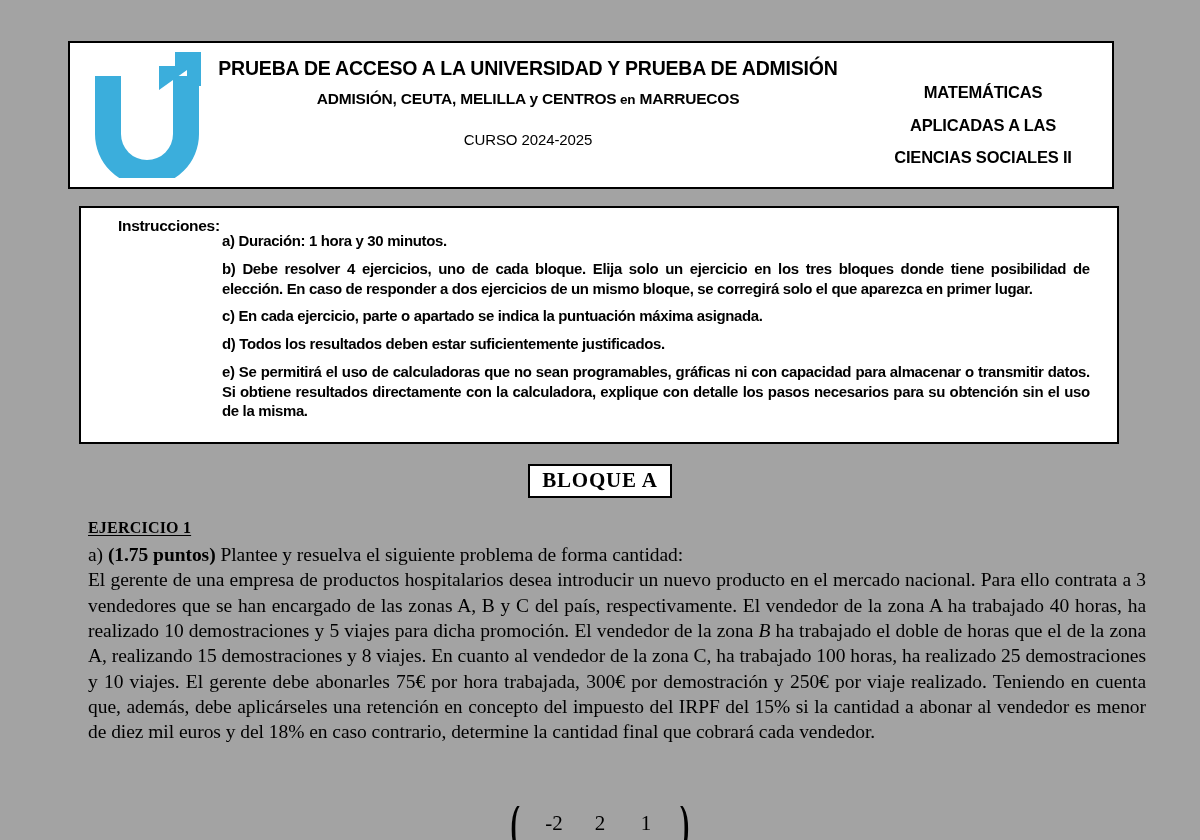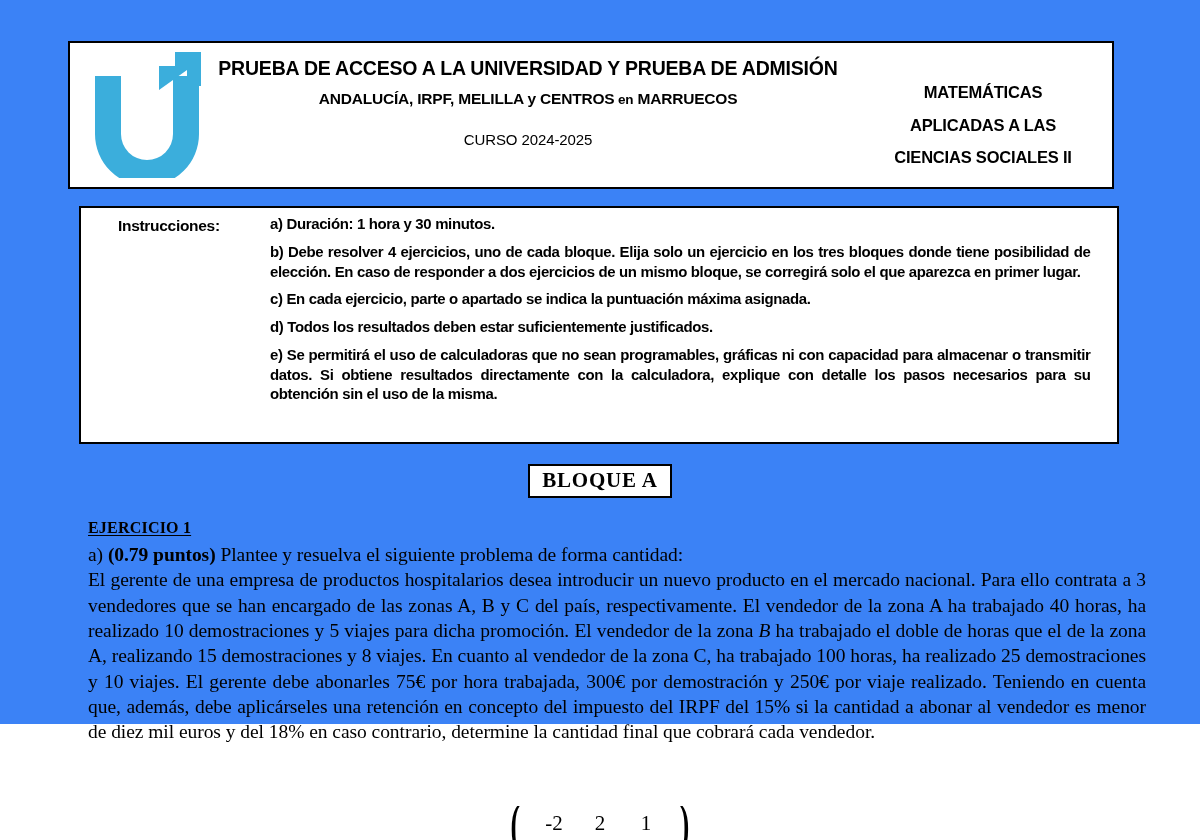--- a/index.html
+++ b/index.html
@@ -13,22 +13,22 @@
     height: 840px;
     overflow: hidden;
     font-family: "Liberation Serif", serif;
     color: #000000;
     position: relative;
   }
 
   .page {
     position: relative;
     width: 1200px;
-    height: 724px;
-    background: #3b82f6;
+    height: 840px;
+    background: #a3a3a3;
   }
 
   
   .header-box {
     position: absolute;
     left: 68px;
     top: 41px;
     width: 1046px;
     height: 148px;
     border: 2.5px solid #000;
@@ -133,22 +133,21 @@
     font-family: "Liberation Sans", sans-serif;
     font-weight: bold;
     font-size: 15.5px;
     letter-spacing: -0.3px;
     white-space: nowrap;
     margin-left: 24px;
   }
   .instr-items-cell {
     flex: 1 1 auto;
     box-sizing: border-box;
-    padding: 6px 14px 0 0;
-    margin-left: 48px;
+    padding: 23px 14px 0 0;
   }
   .instr-item {
     font-family: "Liberation Sans", sans-serif;
     font-weight: bold;
     font-size: 15.2px;
     line-height: 1.30;
     text-align: justify;
     text-align-last: left;
     letter-spacing: -0.35px;
     margin-bottom: 8px;
@@ -262,21 +261,21 @@
 
         <path d="M4 24 L30 24 L30 82 A26 26 0 0 0 82 82 L82 24 L108 24 L108 82 A52 52 0 0 1 4 82 Z" fill="#3BAEDC"></path>
 
         <path d="M68 38 L68 14 L84 14 L84 0 L110 0 L110 34 L96 34 L96 18 Z" fill="#3BAEDC"></path>
       </svg>
     </div>
 
     <div class="title-cell">
       <div class="t-line1">PRUEBA DE ACCESO A LA UNIVERSIDAD Y PRUEBA DE ADMISIÓN</div>
       <div class="t-line2">
-        <span>ANDALUCÍA, IRPF, MELILLA y CENTROS</span><span class="small-en"> </span><span class="small-en">en</span> <span>MARRUECOS</span>
+        <span>ADMISIÓN, CEUTA, MELILLA y CENTROS</span><span class="small-en"> </span><span class="small-en">en</span> <span>MARRUECOS</span>
       </div>
       <div class="t-line3">CURSO 2024-2025</div>
     </div>
 
     <div class="subject-cell">
       <div>MATEMÁTICAS</div>
       <div>APLICADAS A LAS</div>
       <div>CIENCIAS SOCIALES II</div>
     </div>
   </div>
@@ -296,21 +295,21 @@
 
   <div class="bloque-wrap">
     <div class="bloque-box">BLOQUE  A</div>
   </div>
 
   <div class="content">
     <div class="ej-title">EJERCICIO 1</div>
 
     <p class="para first-line-left">
       <span>a)</span>
-      <span class="b">(0.79 puntos)</span>
+      <span class="b">(1.75 puntos)</span>
       <span>Plantee y resuelva el siguiente problema de forma cantidad:</span>
     </p>
 
     <p class="para"><span>El gerente de una empresa de productos hospitalarios desea introducir un nuevo producto en el mercado nacional. Para ello contrata a 3 vendedores que se han encargado de las zonas A, B y C del país, respectivamente. El vendedor de la zona A ha trabajado 40 horas, ha realizado 10 demostraciones y 5 viajes para dicha promoción. El vendedor de la zona </span><span class="it">B</span><span> ha trabajado el doble de horas que el de la zona A, realizando 15 demostraciones y 8 viajes. En cuanto al vendedor de la zona C, ha trabajado 100 horas, ha realizado 25 demostraciones y 10 viajes. El gerente debe abonarles 75€ por hora trabajada, 300€ por demostración y 250€ por viaje realizado. Teniendo en cuenta que, además, debe aplicárseles una retención en concepto del impuesto del IRPF del 15% si la cantidad a abonar al vendedor es menor de diez mil euros y del 18% en caso contrario, determine la cantidad final que cobrará cada vendedor.</span></p>
   </div>
 
   <div class="matrix-wrap">
     <div class="matrix">
       <span class="paren">(</span>
       <div class="mat-rows">

